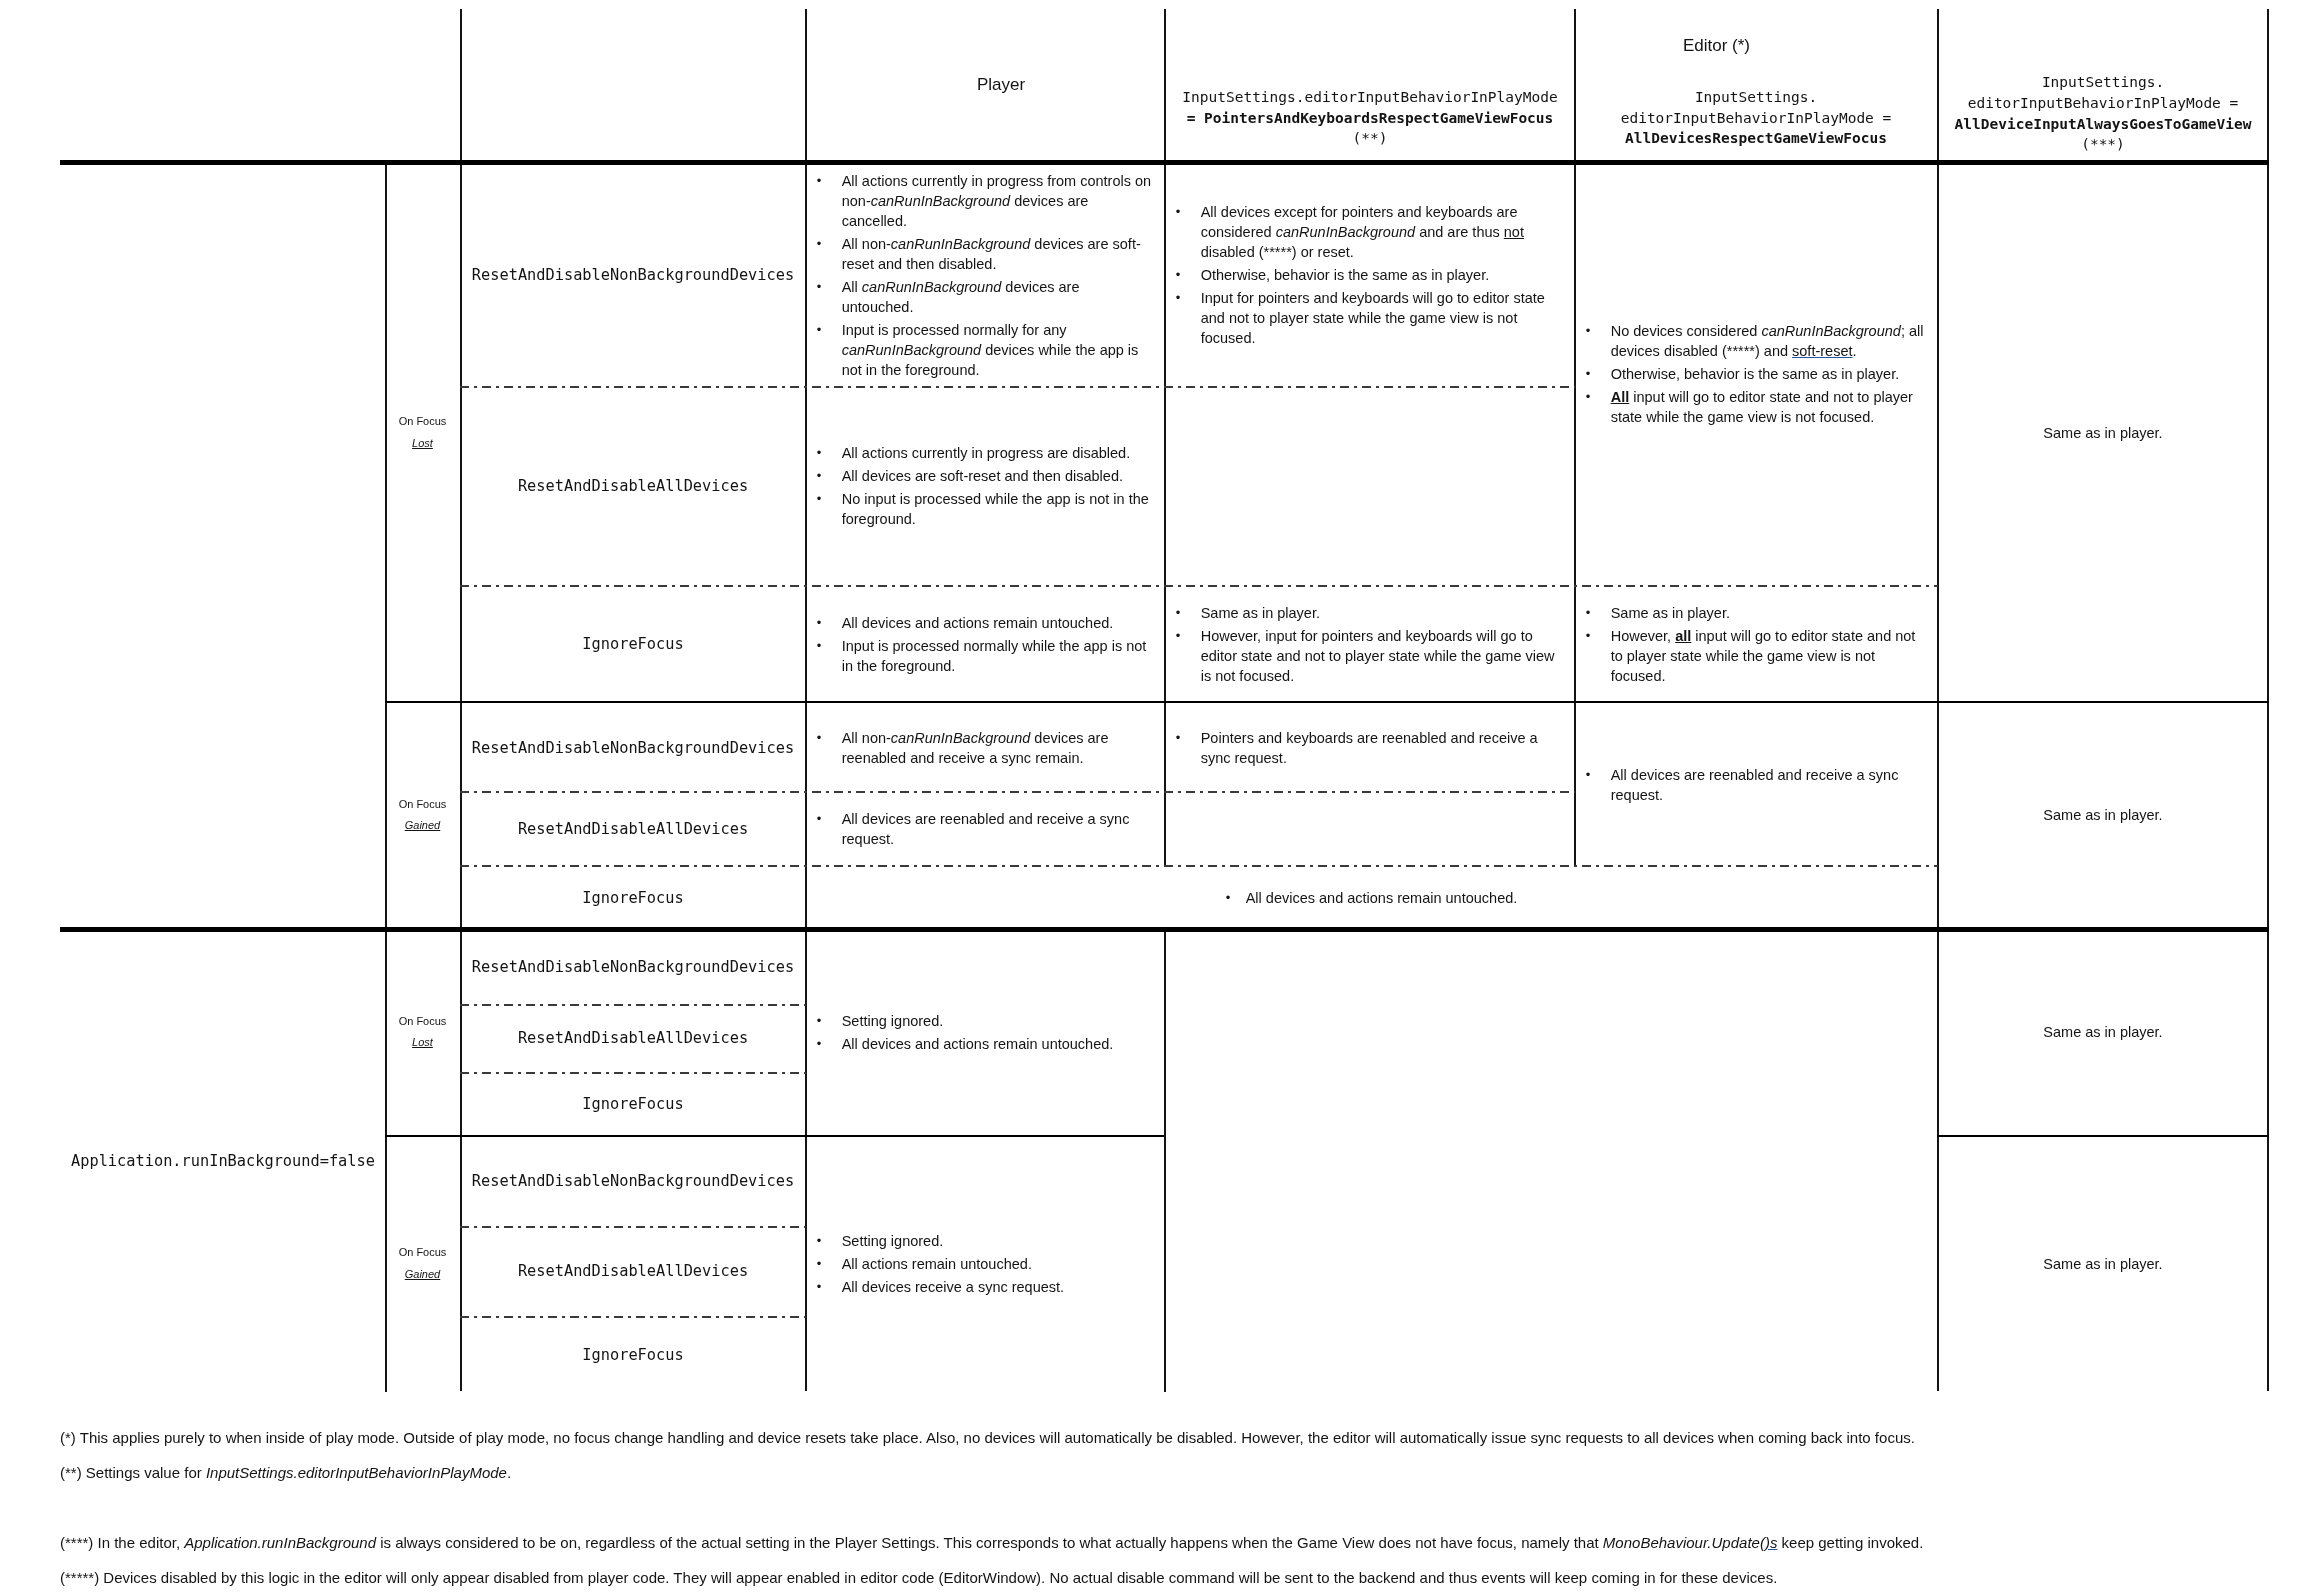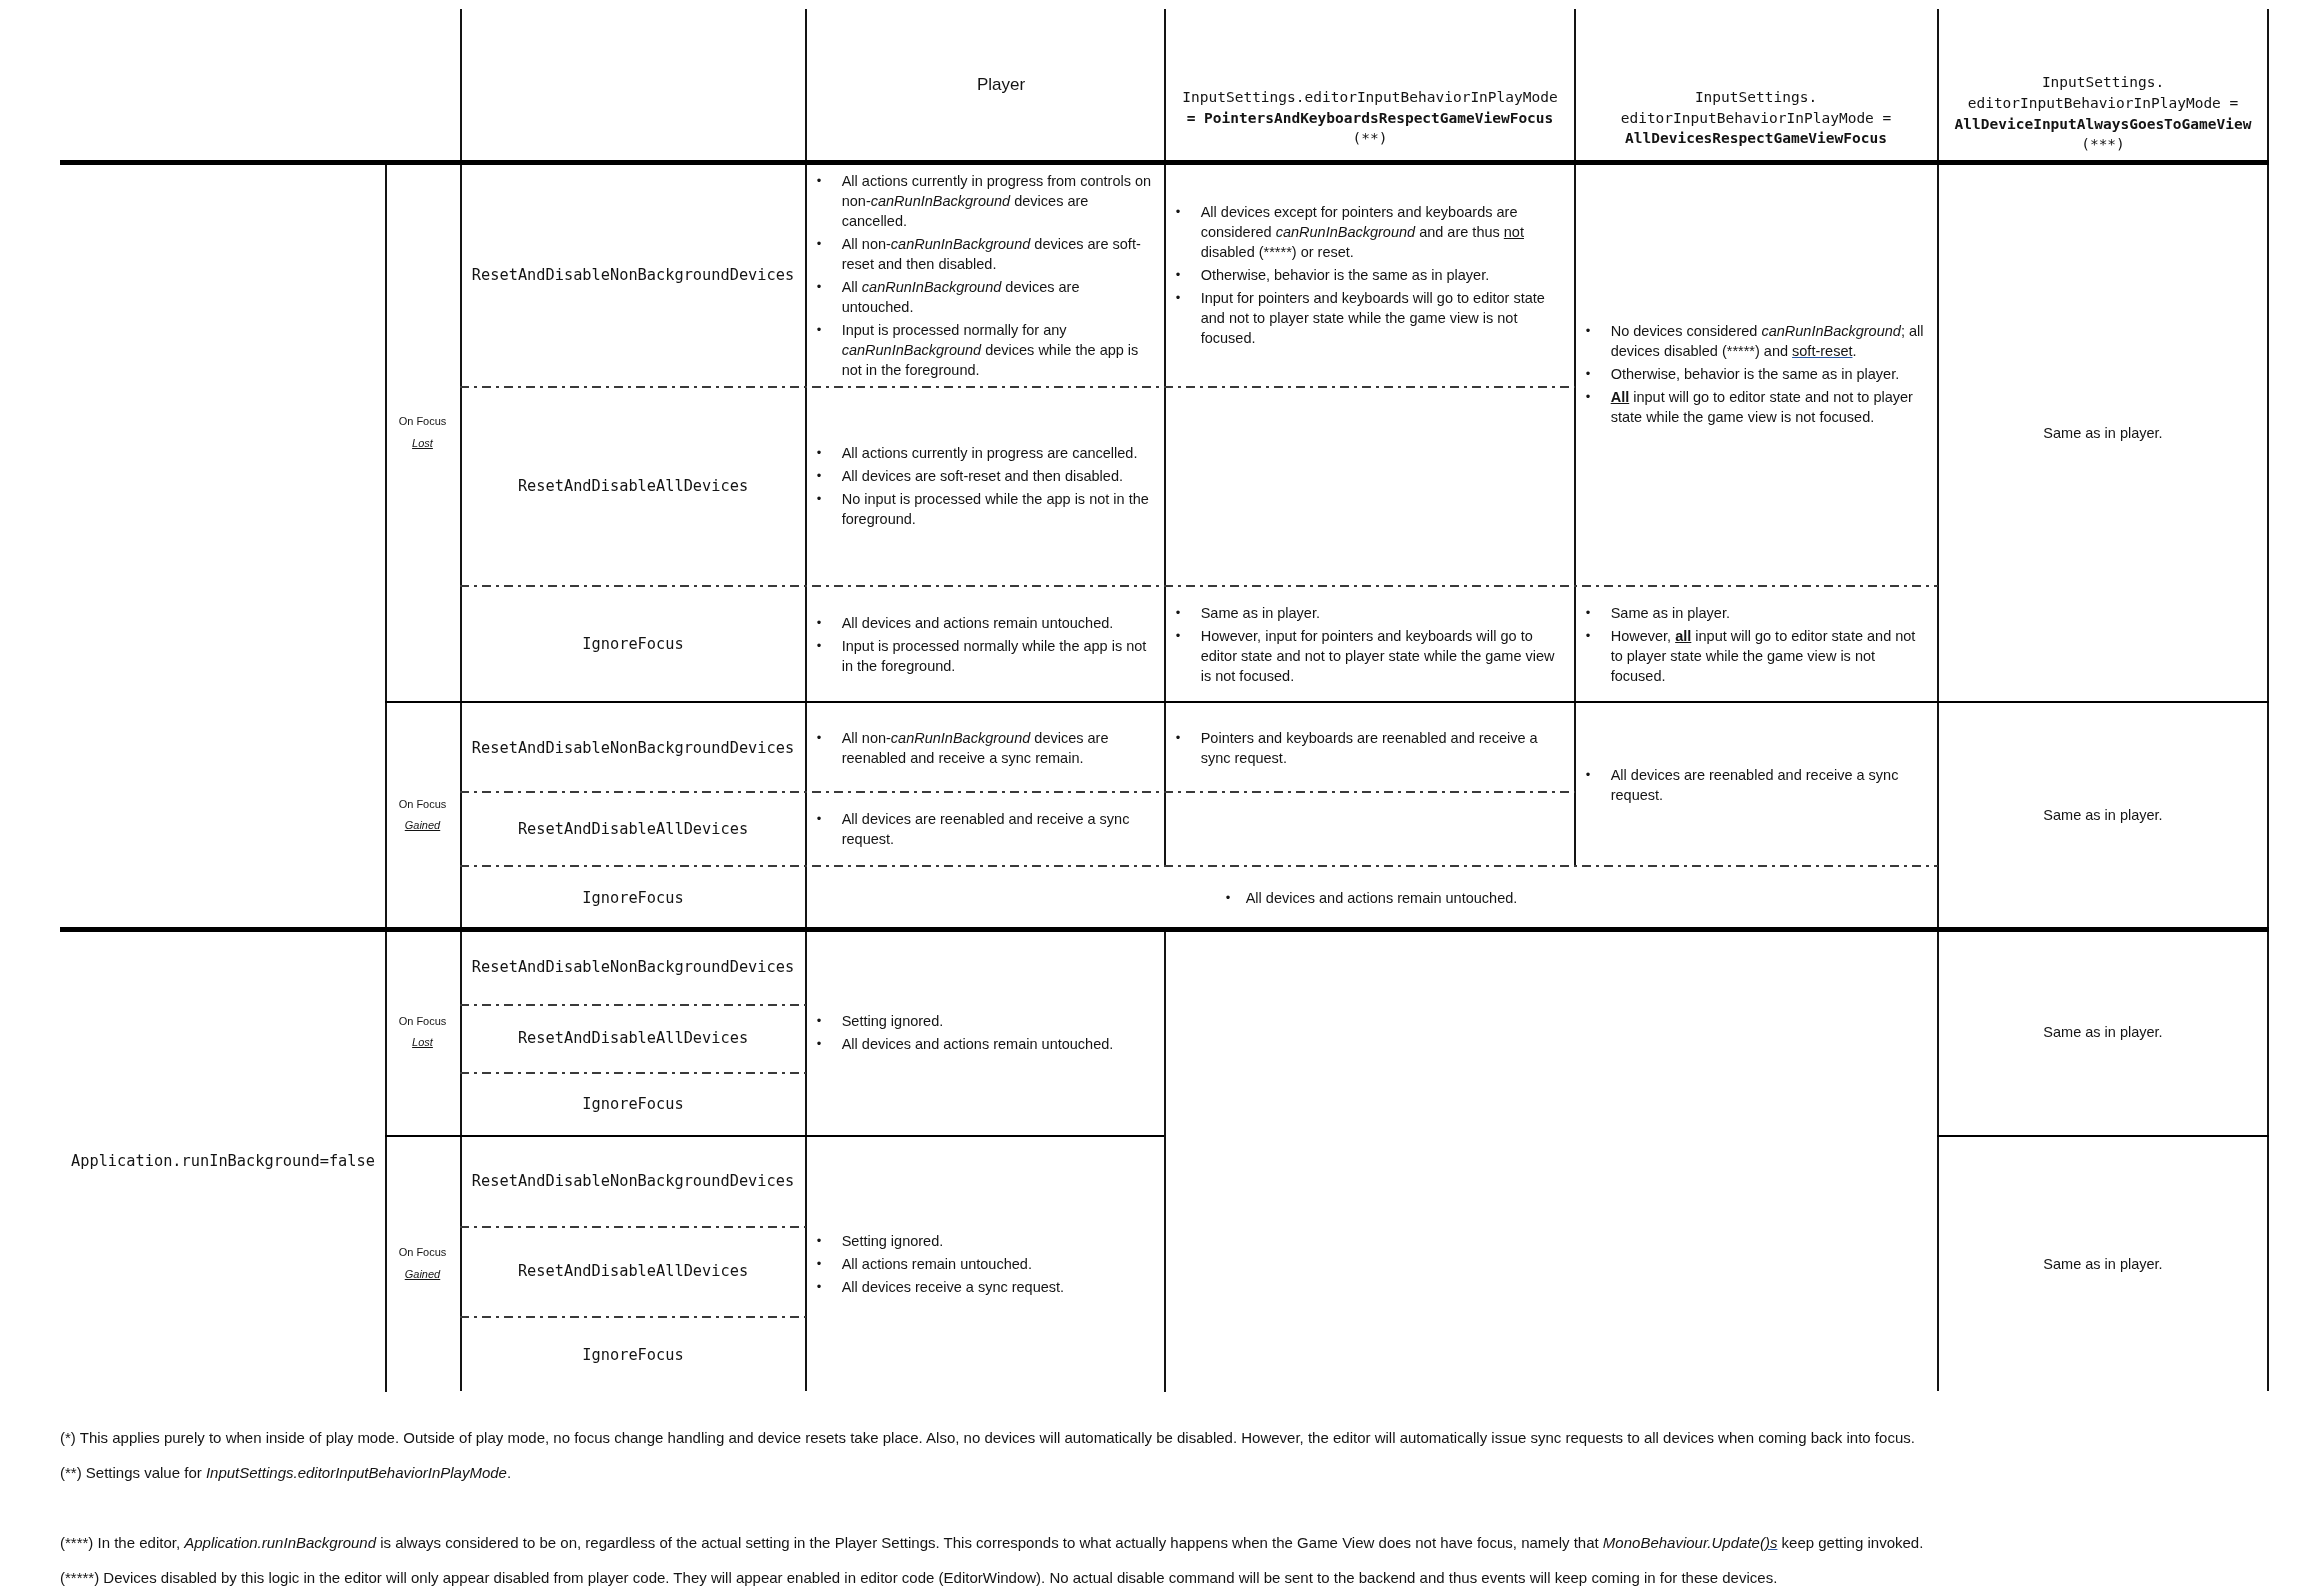--- a/index.html
+++ b/index.html
@@ -55,20 +55,21 @@
   <div class="hdash" style="left:460px;top:386px;width:1115px;"></div>
   <div class="hdash" style="left:460px;top:585px;width:1478px;"></div>
   <div class="hdash" style="left:460px;top:791px;width:1115px;"></div>
   <div class="hdash" style="left:460px;top:865px;width:1478px;"></div>
   <div class="hdash" style="left:460px;top:1004px;width:346px;"></div>
   <div class="hdash" style="left:460px;top:1072px;width:346px;"></div>
   <div class="hdash" style="left:460px;top:1226px;width:346px;"></div>
   <div class="hdash" style="left:460px;top:1316px;width:346px;"></div>
 
   <div class="cell vcenter hdr-plain" style="left:806px;top:9.2px;width:358px;height:151px;padding-left:16px;">Player</div>
+  <div class="cell vcenter hdr-plain" style="left:1165px;top:15.3px;width:1103px;height:61px;">Editor (*)</div>
 
   <div class="cell vcenter mono" style="left:1165px;top:76px;width:410px;height:84px;">
     <div class="hdr-code">
       <div>InputSettings.editorInputBehaviorInPlayMode</div>
       <div class="bold-line">= PointersAndKeyboardsRespectGameViewFocus</div>
       <div>(**)</div>
     </div>
   </div>
   <div class="cell vcenter mono" style="left:1575px;top:76px;width:362px;height:84px;">
     <div class="hdr-code">
@@ -168,21 +169,21 @@
         <span class="bt"><span>Otherwise, behavior is the same as in player.</span></span>
       </div>
       <div class="bi">
         <span class="bm">•</span>
         <span class="bt"><span class="s-b s-u">All</span><span> input will go to editor state and not to player state while the game view is not focused.</span></span>
       </div>
     </div>
   <div class="cell bullets" style="left:806px;top:387px;width:358px;height:198px;">
       <div class="bi">
         <span class="bm">•</span>
-        <span class="bt"><span>All actions currently in progress are cancelled.</span></span>
+        <span class="bt"><span>All actions currently in progress are disabled.</span></span>
       </div>
       <div class="bi">
         <span class="bm">•</span>
         <span class="bt"><span>All devices are soft-reset and then disabled.</span></span>
       </div>
       <div class="bi">
         <span class="bm">•</span>
         <span class="bt"><span>No input is processed while the app is not in the foreground.</span></span>
       </div>
     </div>

